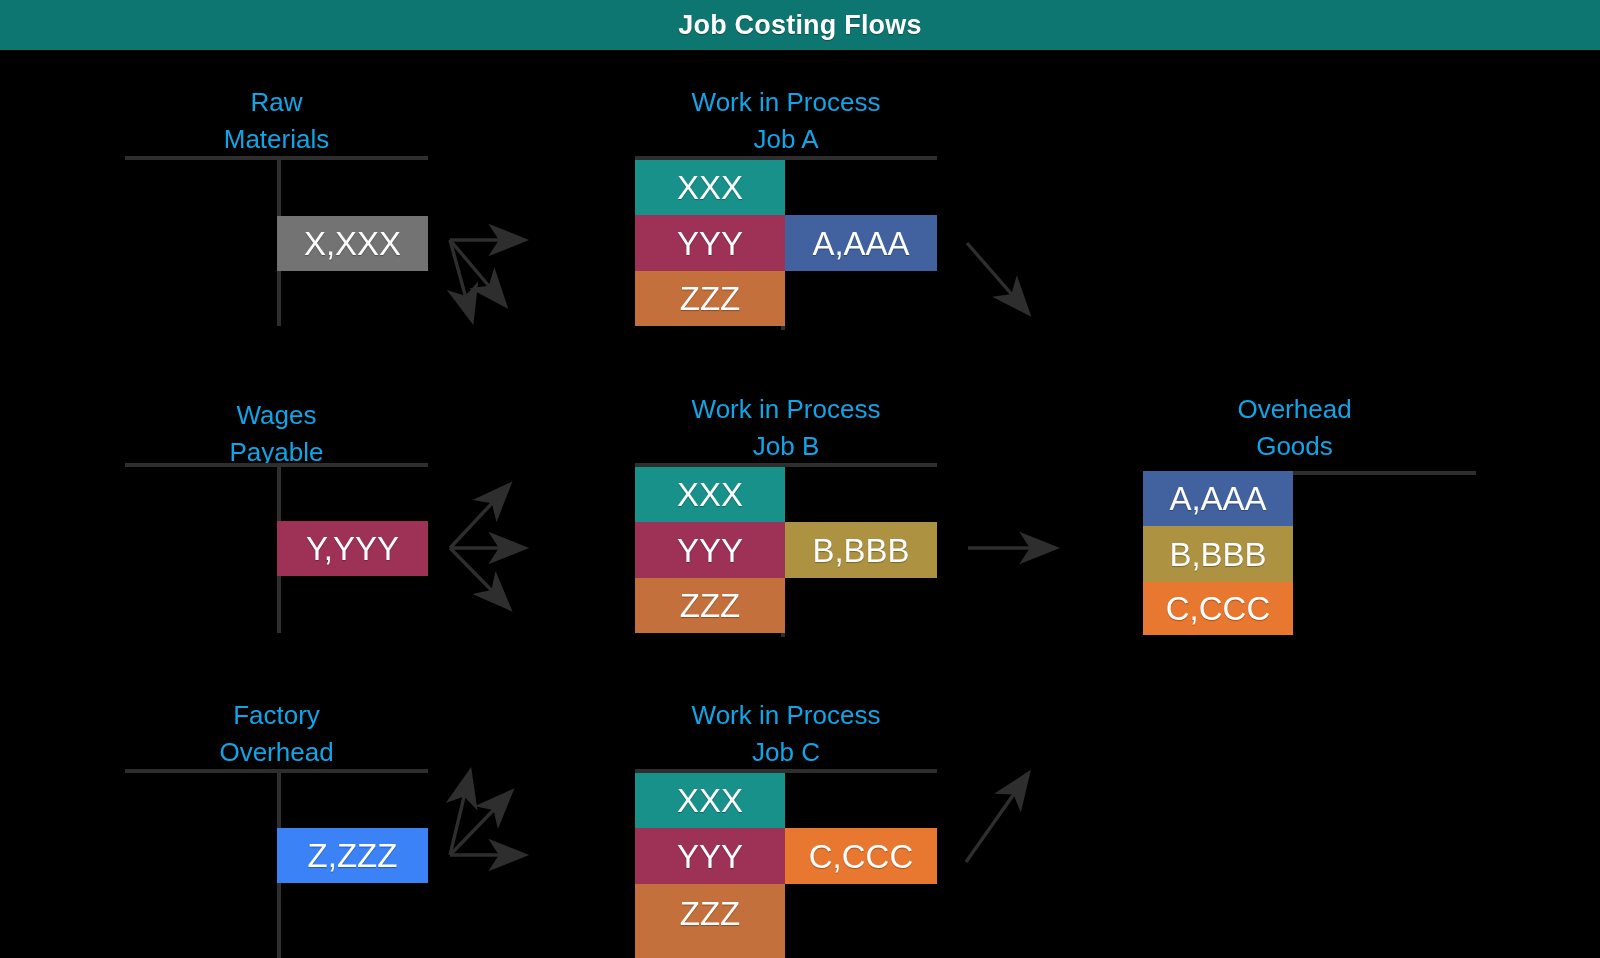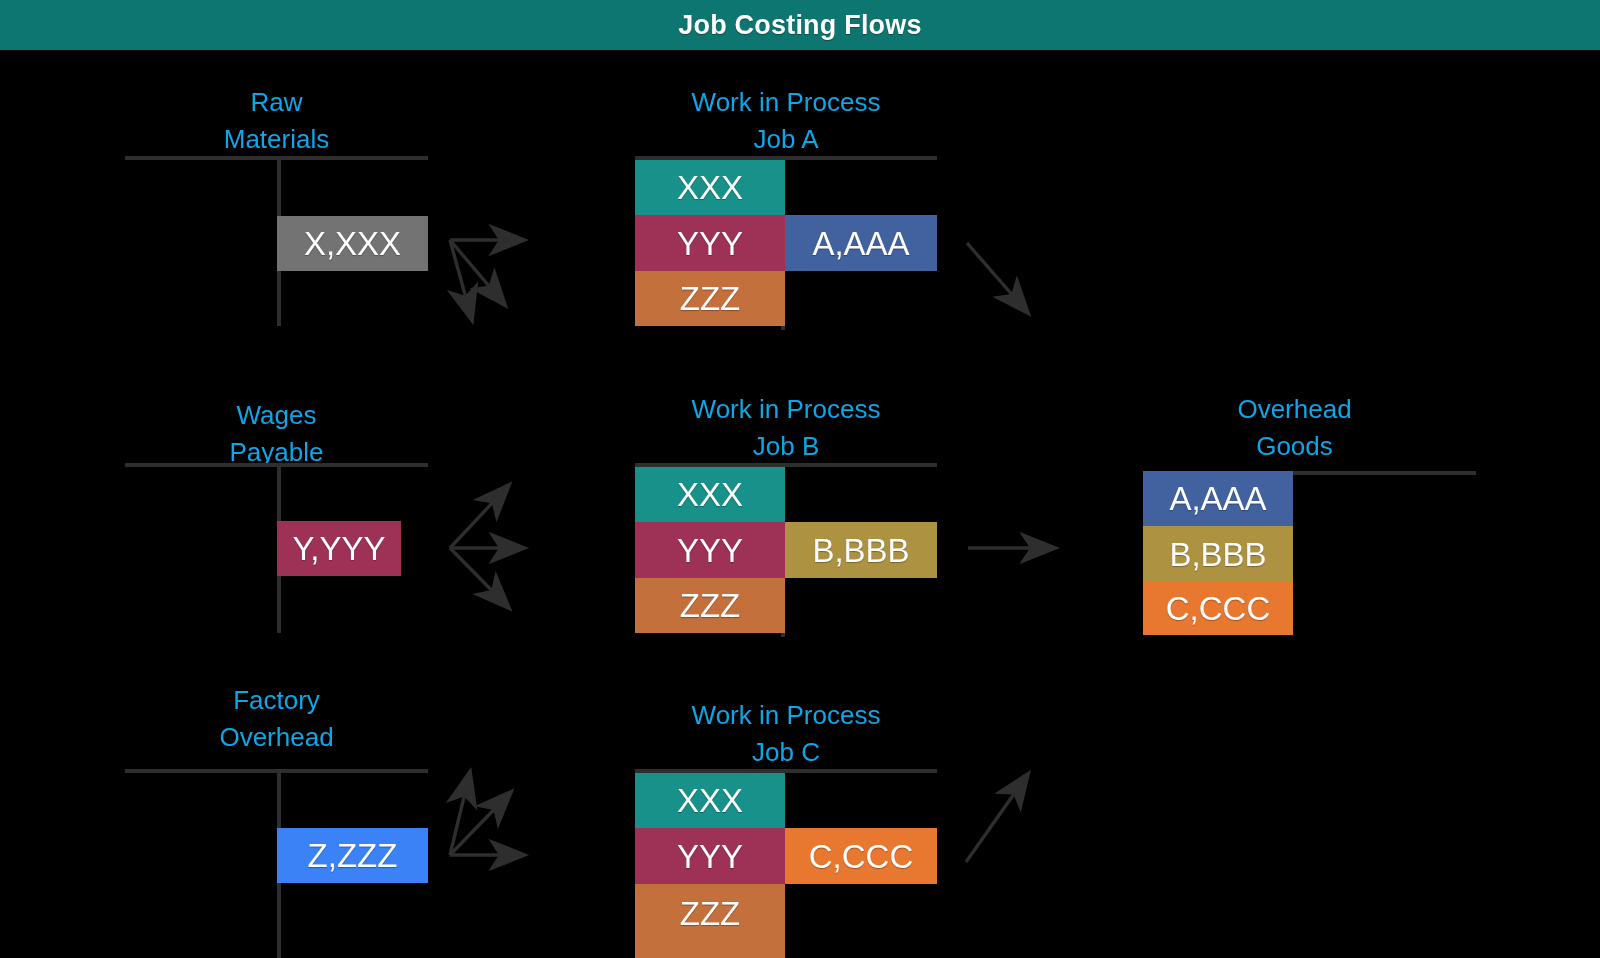--- a/index.html
+++ b/index.html
@@ -93,21 +93,21 @@
     <div class="box" style="left:635px;top:215px;width:150px;height:56px;background:#9E3156;">YYY</div>
     <div class="box" style="left:635px;top:271px;width:150px;height:55px;background:#C4703C;">ZZZ</div>
     <div class="box" style="left:785px;top:215px;width:152px;height:56px;background:#41629E;">A,AAA</div>
   </div>
 
   <div class="acct">
     <div class="acct-title" style="left:125px;top:391px;width:303px;margin-top:6px;">Wages
 Payable</div>
     <div class="tline" style="left:125px;top:463px;width:303px;"></div>
     <div class="tstem" style="left:277px;top:463px;height:170px;"></div>
-    <div class="box" style="left:277px;top:521px;width:124px;height:55px;background:#9E3156;">Y,YYY</div>
+    <div class="box" style="left:277px;top:521px;width:151px;height:55px;background:#9E3156;">Y,YYY</div>
   </div>
 
   <div class="acct">
     <div class="acct-title" style="left:635px;top:391px;width:302px;">Work in Process
 Job B</div>
     <div class="tline" style="left:635px;top:463px;width:302px;"></div>
     <div class="tstem" style="left:781px;top:467px;height:170px;"></div>
     <div class="box" style="left:635px;top:467px;width:150px;height:55px;background:#17918A;">XXX</div>
     <div class="box" style="left:635px;top:522px;width:150px;height:56px;background:#9E3156;">YYY</div>
     <div class="box" style="left:635px;top:578px;width:150px;height:55px;background:#C4703C;">ZZZ</div>
@@ -118,21 +118,21 @@
     <div class="acct-title" style="left:1143px;top:391px;width:303px;">Overhead
 Goods</div>
     <div class="tline" style="left:1143px;top:471px;width:333px;"></div>
     <div class="tstem" style="left:1289px;top:471px;height:164px;"></div>
     <div class="box" style="left:1143px;top:471px;width:150px;height:55px;background:#41629E;">A,AAA</div>
     <div class="box" style="left:1143px;top:526px;width:150px;height:56px;background:#AD9242;">B,BBB</div>
     <div class="box" style="left:1143px;top:582px;width:150px;height:53px;background:#E87730;">C,CCC</div>
   </div>
 
   <div class="acct">
-    <div class="acct-title" style="left:125px;top:682px;width:303px;">Factory
+    <div class="acct-title" style="left:125px;top:697px;width:303px;">Factory
 Overhead</div>
     <div class="tline" style="left:125px;top:769px;width:303px;"></div>
     <div class="tstem" style="left:277px;top:769px;height:189px;"></div>
     <div class="box" style="left:277px;top:828px;width:151px;height:55px;background:#3b82f6;">Z,ZZZ</div>
   </div>
 
   <div class="acct">
     <div class="acct-title" style="left:635px;top:697px;width:302px;">Work in Process
 Job C</div>
     <div class="tline" style="left:635px;top:769px;width:302px;"></div>

